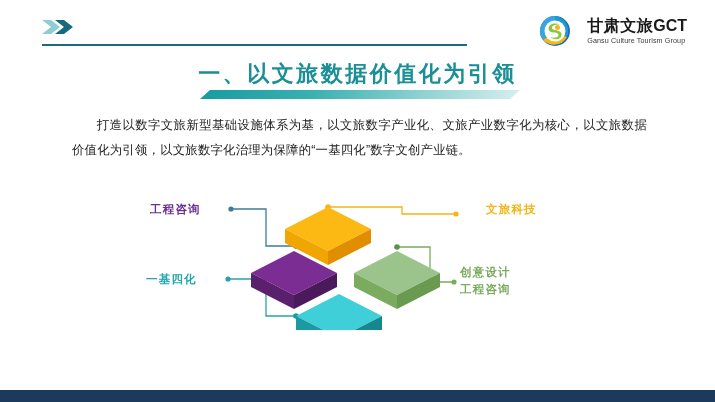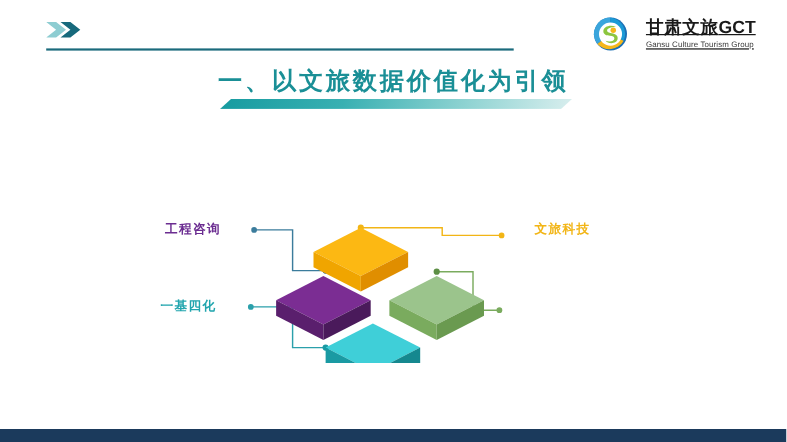--- a/index.html
+++ b/index.html
@@ -49,21 +49,20 @@
 
   
   #logo-block {
     position: absolute;
     right: 28px;
     top: 14px;
     height: 34px;
     display: flex;
     align-items: center;
     gap: 16px;
-    text-decoration: underline;
   }
   #logo-emblem {
     width: 32px;
     height: 32px;
     flex: 0 0 32px;
   }
   #logo-text {
     display: flex;
     flex-direction: column;
     justify-content: center;
@@ -201,20 +200,21 @@
         <div class="en">Gansu Culture Tourism Group</div>
       </div>
     </div>
   </div>
 
   <div id="title-underline"></div>
   <div id="title-wrap">
     <div id="section-title">一、以文旅数据价值化为引领</div>
   </div>
 
+  <div id="body-text">打造以数字文旅新型基础设施体系为基，以文旅数字产业化、文旅产业数字化为核心，以文旅数据价值化为引领，以文旅数字化治理为保障的“一基四化”数字文创产业链。</div>
 
   <div id="diagram">
 
     <svg width="450" height="140" viewBox="0 0 450 140">
 
       <g stroke="#3b7c9c" stroke-width="1.3" fill="none">
         <path d="M111 19 L146 19 L146 56 L176 56"></path>
       </g>
       <circle cx="111" cy="19" r="2.6" fill="#3b7c9c"></circle>
       <circle cx="176" cy="56" r="2.8" fill="#1e5f9e"></circle>
@@ -262,18 +262,22 @@
       </g>
 
     </svg>
 
     <div class="dlabel" id="label-research">工程咨询</div>
 
     <div class="dlabel" id="label-alliance">一基四化</div>
 
     <div class="dlabel" id="label-tech">文旅科技</div>
 
+    <div class="dlabel" id="label-design">
+      <div>创意设计</div>
+      <div>工程咨询</div>
+    </div>
 
   </div>
 
   <div id="bottom-bar"></div>
 
 </div>
 
 </body></html>

